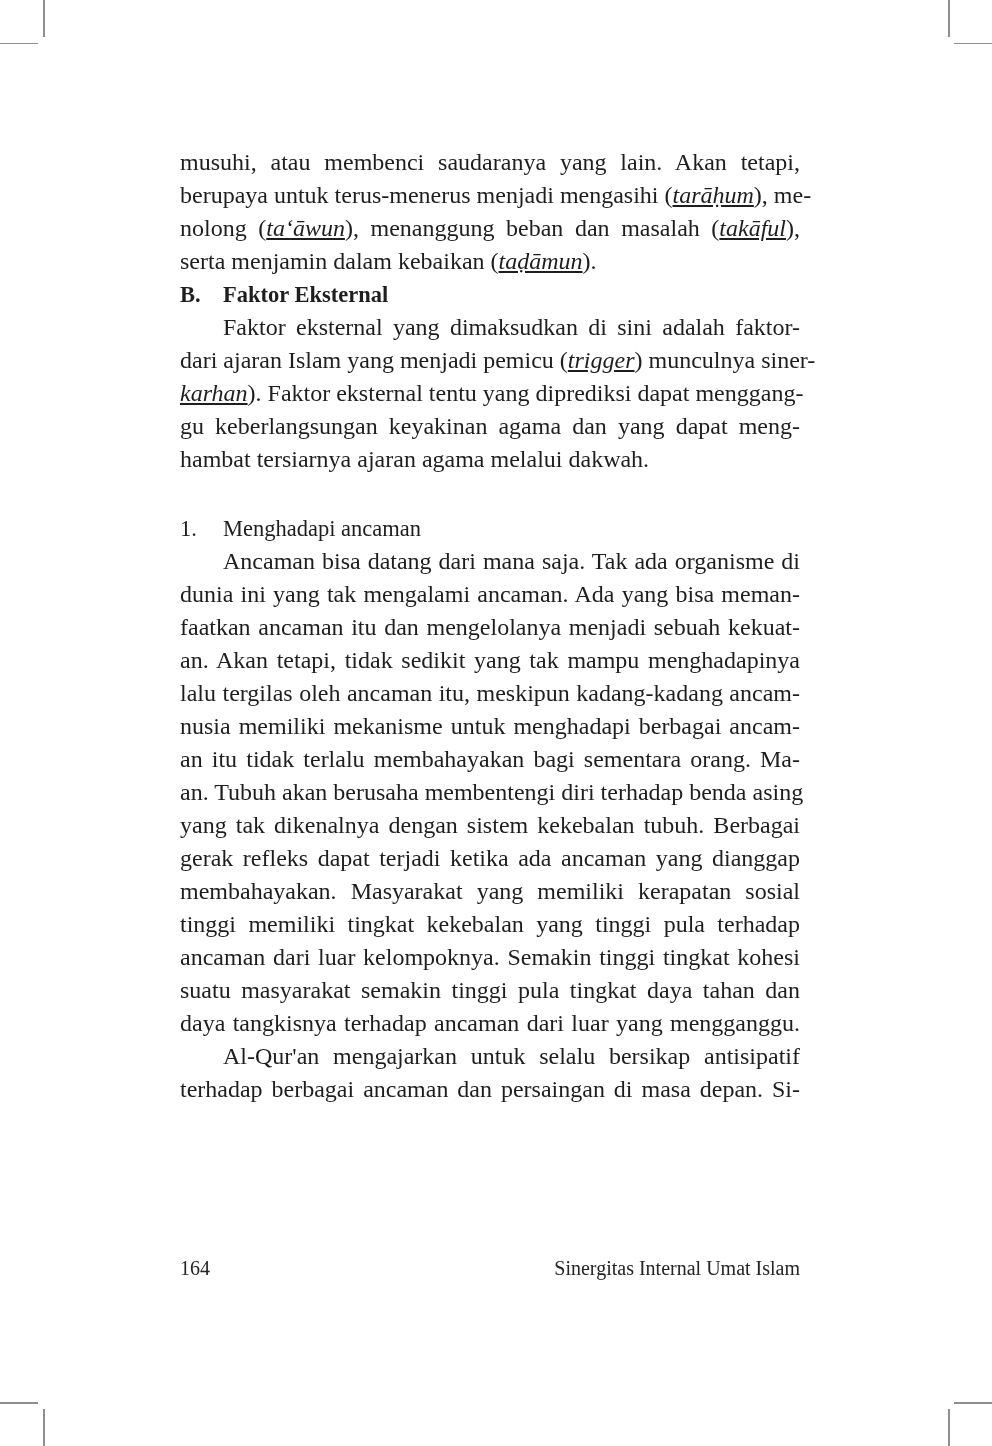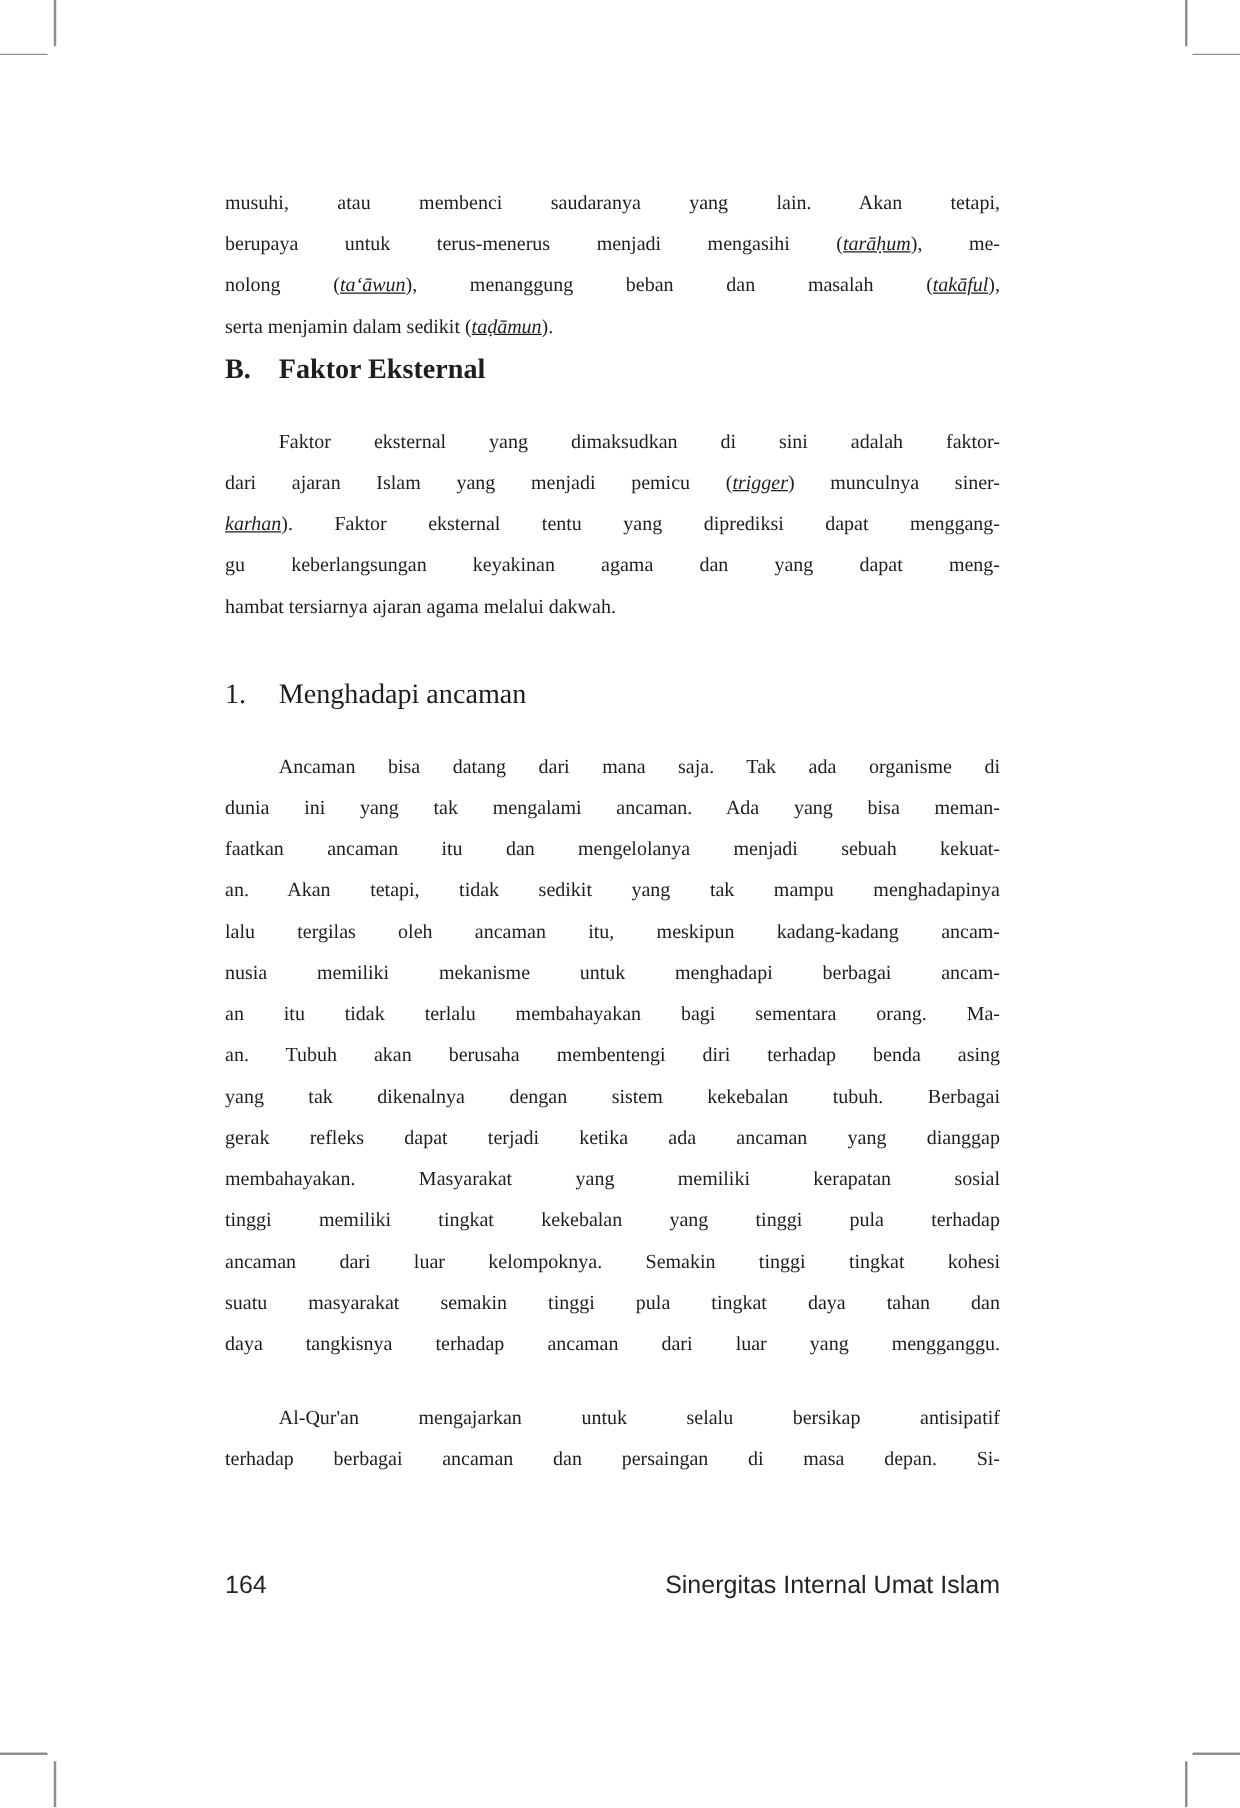--- a/index.html
+++ b/index.html
@@ -34,51 +34,51 @@
 
   
   .text-column {
     position: absolute;
     left: 180px;
     top: 146px;
     width: 620px;
   }
   .block-paragraph { margin: 0; }
   .text-line {
-    font-size: 16px;
+    font-size: 24px;
     line-height: 33px;
     white-space: nowrap;
     color: #1e1e1e;
   }
   .text-line.just {
     text-align: justify;
     text-align-last: justify;
   }
-  .text-line.indent { text-indent: 43px; margin-top: 26px; }
+  .text-line.indent { text-indent: 43px; }
   .it { font-style: italic; text-decoration: underline; }
 
   .block-heading {
     font-size: 22.5px;
     line-height: 33px;
     white-space: nowrap;
   }
   .block-heading.bold { font-weight: bold; }
   .block-heading.reg  { margin-top: 36px; }
   .h-label { display: inline-block; width: 43px; }
 
   
   .footer {
     position: absolute;
     left: 180px;
     top: 1257px;
     width: 620px;
     display: flex;
     justify-content: space-between;
     align-items: baseline;
-    font-family: Liberation Sans, sans-serif;
+    font-family: Liberation Serif, serif;
     font-size: 20px;
     color: #242424;
   }
 </style>
 </head>
 <body>
 
 <div class="page">
 
   <div class="crop v tl-v"></div>
@@ -88,21 +88,21 @@
   <div class="crop h bl-h"></div>
   <div class="crop v bl-v"></div>
   <div class="crop h br-h"></div>
   <div class="crop v br-v"></div>
 
   <div class="text-column">
       <div class="block-paragraph">
         <div class="text-line just"><span>musuhi, atau membenci saudaranya yang lain. Akan tetapi,</span></div>
         <div class="text-line just"><span>berupaya untuk terus-menerus menjadi mengasihi (</span><span class="it">tarāḥum</span><span>), me-</span></div>
         <div class="text-line just"><span>nolong (</span><span class="it">ta‘āwun</span><span>), menanggung beban dan masalah (</span><span class="it">takāful</span><span>),</span></div>
-        <div class="text-line"><span>serta menjamin dalam sedikit (</span><span class="it">taḍāmun</span><span>).</span></div>
+        <div class="text-line"><span>serta menjamin dalam kebaikan (</span><span class="it">taḍāmun</span><span>).</span></div>
       </div>
       <div class="block-heading bold"><span class="h-label">B.</span><span>Faktor Eksternal</span></div>
       <div class="block-paragraph">
         <div class="text-line just indent"><span>Faktor eksternal yang dimaksudkan di sini adalah faktor-</span></div>
         <div class="text-line just"><span>dari ajaran Islam yang menjadi pemicu (</span><span class="it">trigger</span><span>) munculnya siner-</span></div>
         <div class="text-line just"><span class="it">karhan</span><span>). Faktor eksternal tentu yang diprediksi dapat menggang-</span></div>
         <div class="text-line just"><span>gu keberlangsungan keyakinan agama dan yang dapat meng-</span></div>
         <div class="text-line"><span>hambat tersiarnya ajaran agama melalui dakwah.</span></div>
       </div>
       <div class="block-heading reg"><span class="h-label">1.</span><span>Menghadapi ancaman</span></div>

